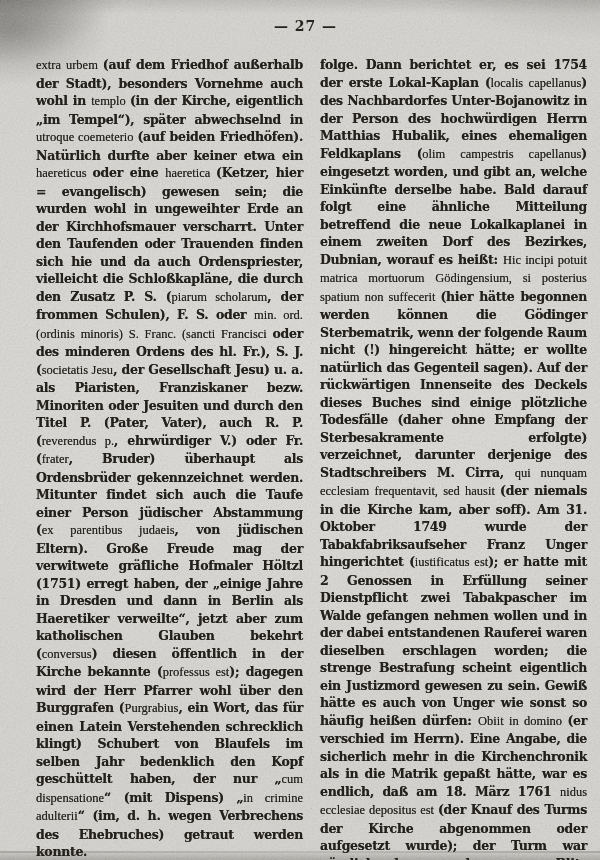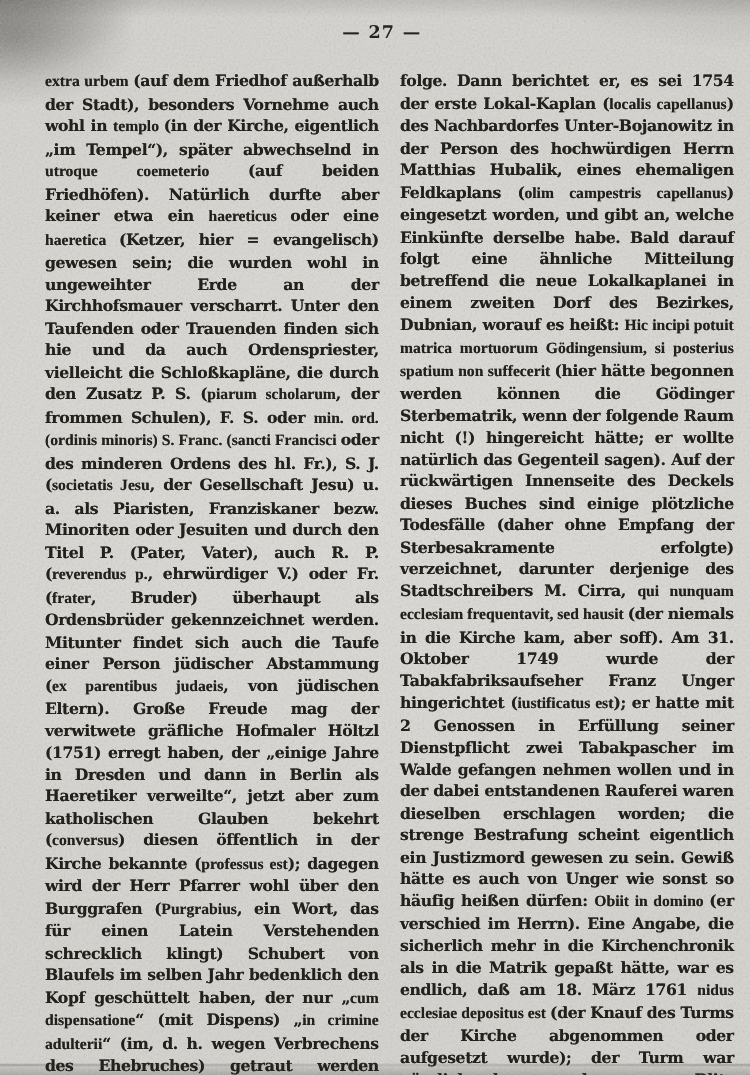--- a/index.html
+++ b/index.html
@@ -42,21 +42,21 @@
   }
   p.para{
     margin:0;
     font-size:12.5px;line-height:17.5px;
   }
   .seg-fraktur{
     font-family:"DejaVu Serif", serif;font-weight:bold;
     letter-spacing:-0.3px;
   }
   .seg-antiqua{
-    font-family:"Liberation Serif", serif;font-weight:bold;
+    font-family:"Liberation Serif", serif;font-weight:normal;
     letter-spacing:0;
   }
 </style>
 </head>
 <body>
 
 <div class="page">
   <svg class="noise" xmlns="http://www.w3.org/2000/svg">
     <filter id="paperNoise">
       <feTurbulence type="fractalNoise" baseFrequency="0.55" numOctaves="2" stitchTiles="stitch"></feTurbulence>

